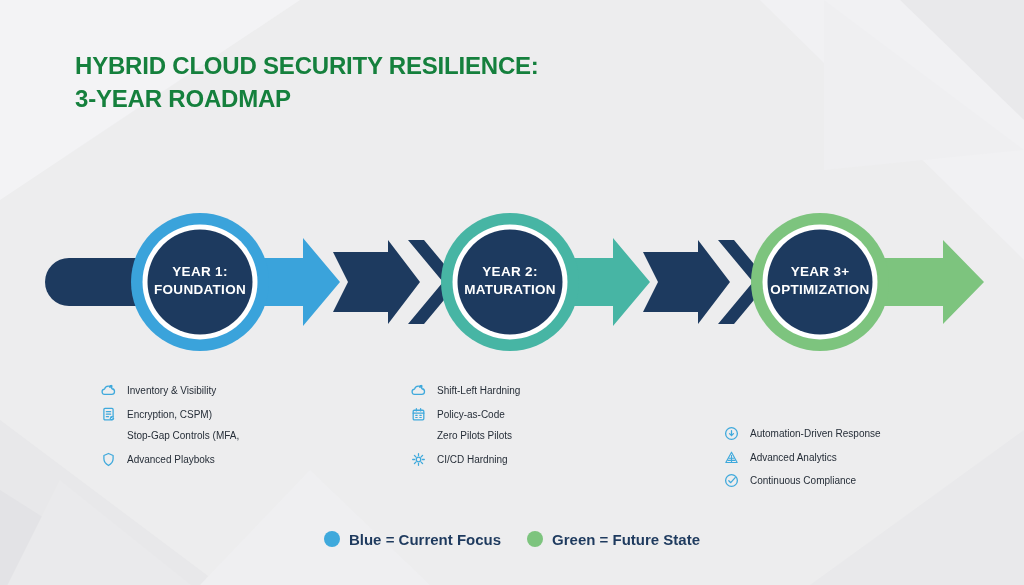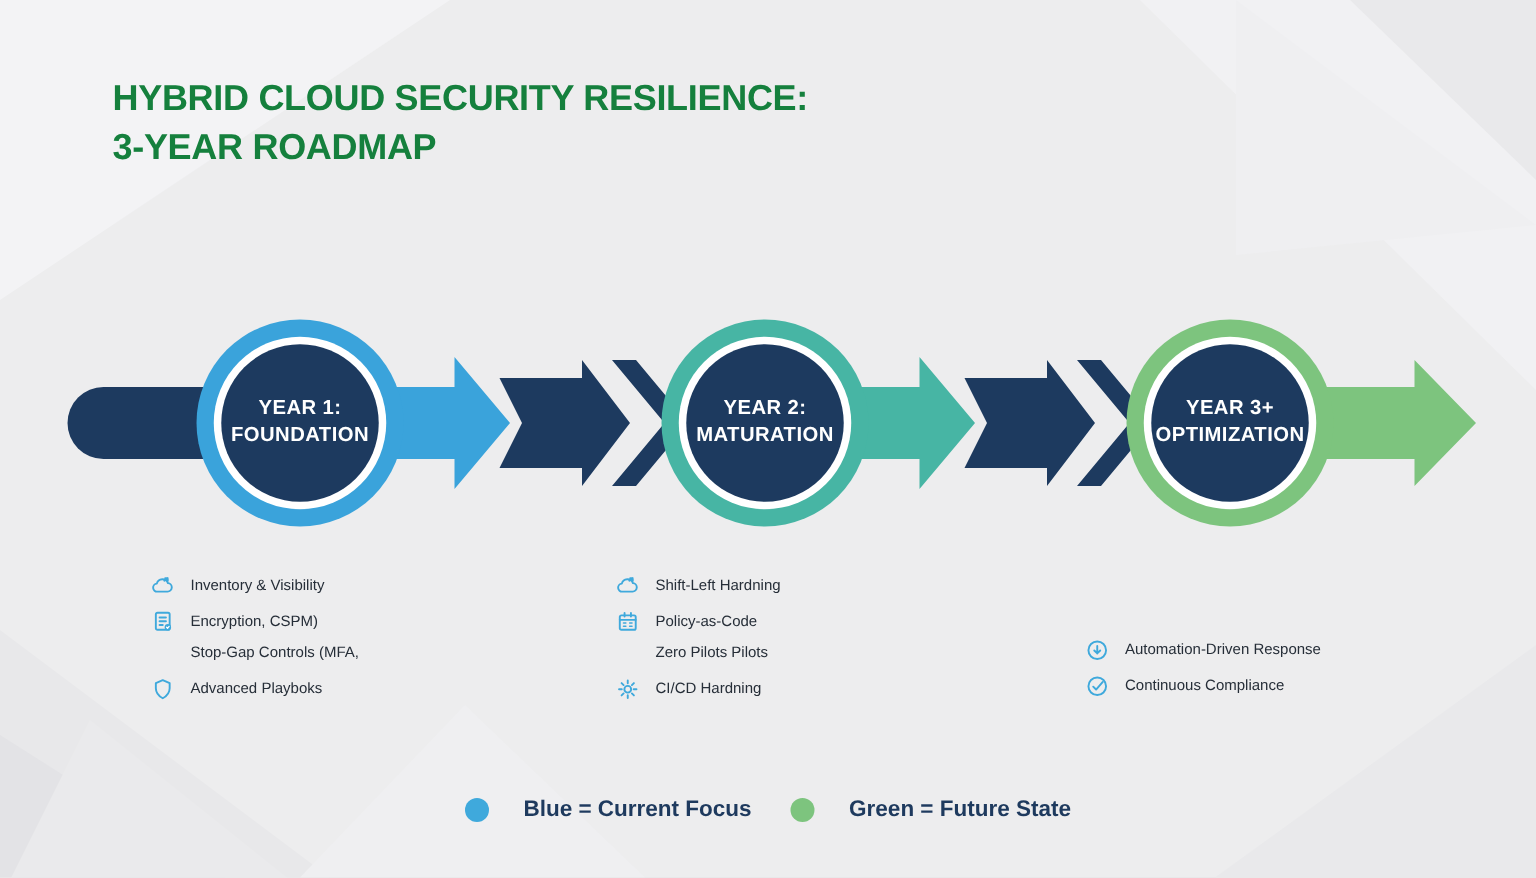--- a/index.html
+++ b/index.html
@@ -18,21 +18,21 @@
   .phase-list{position:absolute; width:250px;}
   .list-item{display:flex; align-items:flex-start; margin:0 0 2px 0;}
   .list-item .icon{flex:0 0 17px; width:17px; height:17px; margin:2px 10px 0 0;}
   .list-item .icon svg{display:block; width:17px; height:17px;}
   .item-text{font-size:10px; line-height:21.5px; color:#262e38; font-weight:400;}
   .item-text .line{display:block;}
   .legend{
     position:absolute; left:0; top:531px; width:1024px;
     display:flex; justify-content:center; gap:26px;
   }
-  .legend-entry{display:flex; align-items:flex-end; gap:23px;}
+  .legend-entry{display:flex; align-items:flex-start; gap:9px;}
   .legend-dot{width:16px; height:16px; border-radius:50%;}
   .legend-label{font-size:15px; font-weight:700; color:#1e3a5e;}
   .milestone-label{
     font-family:"Liberation Sans", sans-serif; font-weight:700;
     fill:#ffffff; font-size:13.5px; letter-spacing:0.3px; text-anchor:middle;
   }
 </style>
 </head>
 <body>
 
@@ -177,20 +177,31 @@
           <circle cx="12" cy="12" r="8.3"></circle>
           <path d="M12 8v7M9.2 12.2L12 15l2.8-2.8"></path>
         </svg>
       </span>
       <span class="item-text">
         <span class="line">Automation-Driven Response</span>
       </span>
     </div>
     <div class="list-item">
       <span class="icon">
+        <svg viewBox="0 0 24 24" fill="none" stroke="#3fa9dc" stroke-width="1.6" stroke-linecap="round" stroke-linejoin="round">
+          <path d="M12 4.5L20 19H4z"></path>
+          <path d="M8.6 13h6.8M6.9 16h10.2M12 9v10"></path>
+        </svg>
+      </span>
+      <span class="item-text">
+        <span class="line">Advanced Analytics</span>
+      </span>
+    </div>
+    <div class="list-item">
+      <span class="icon">
         <svg viewBox="0 0 24 24" fill="none" stroke="#3fa9dc" stroke-width="1.8" stroke-linecap="round" stroke-linejoin="round">
           <circle cx="12" cy="12" r="8.3"></circle>
           <path d="M8.2 12.4l2.7 2.7 6.3-7.2"></path>
         </svg>
       </span>
       <span class="item-text">
         <span class="line">Continuous Compliance</span>
       </span>
     </div>
   </div>

